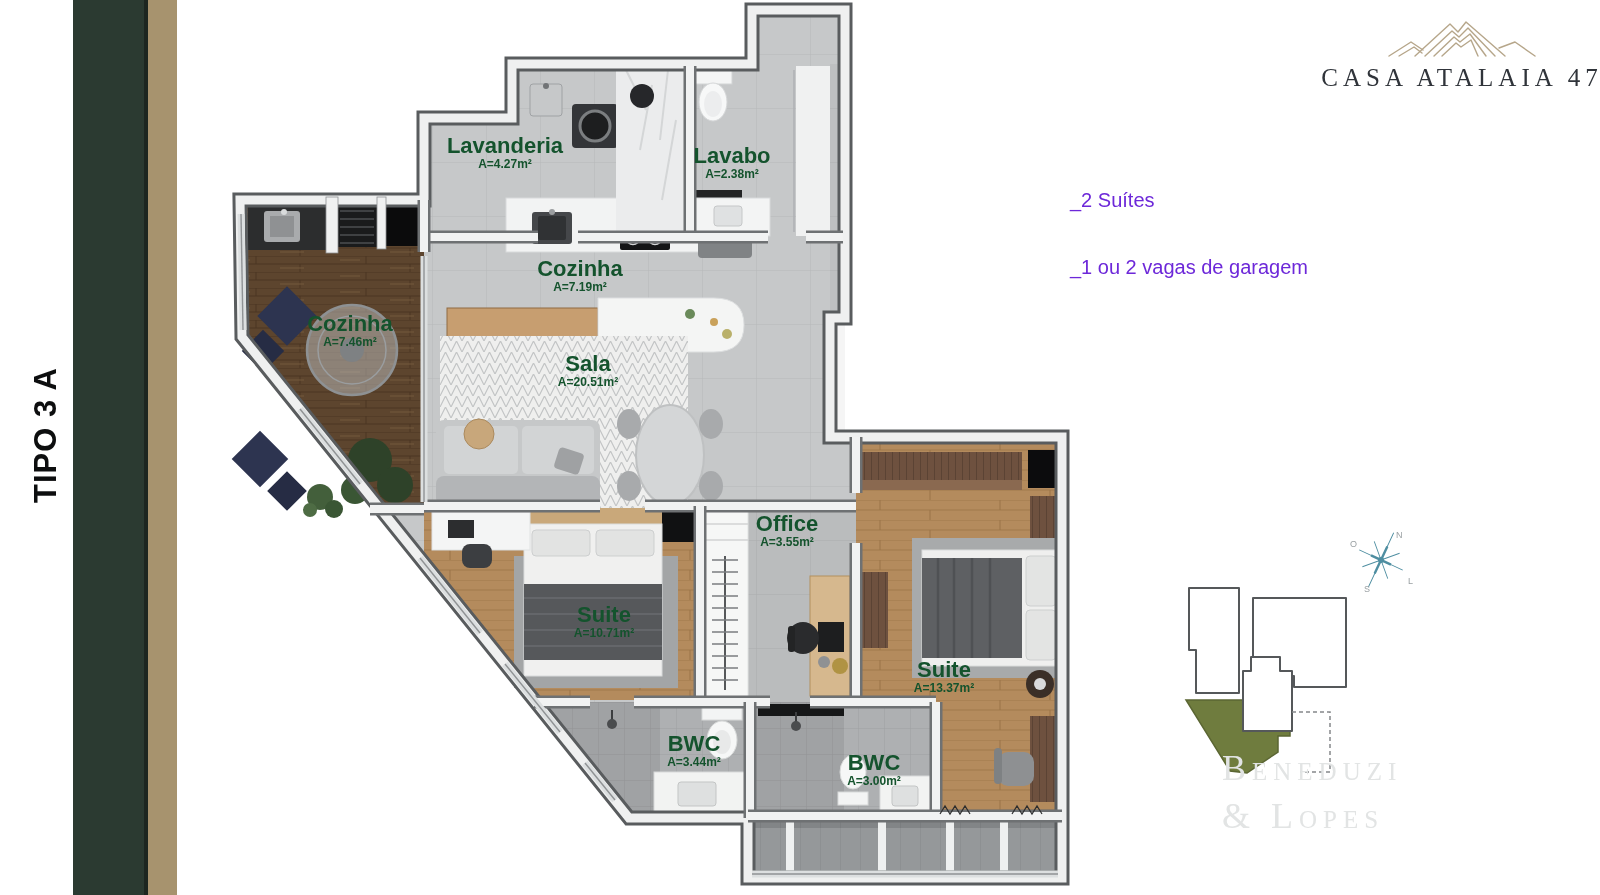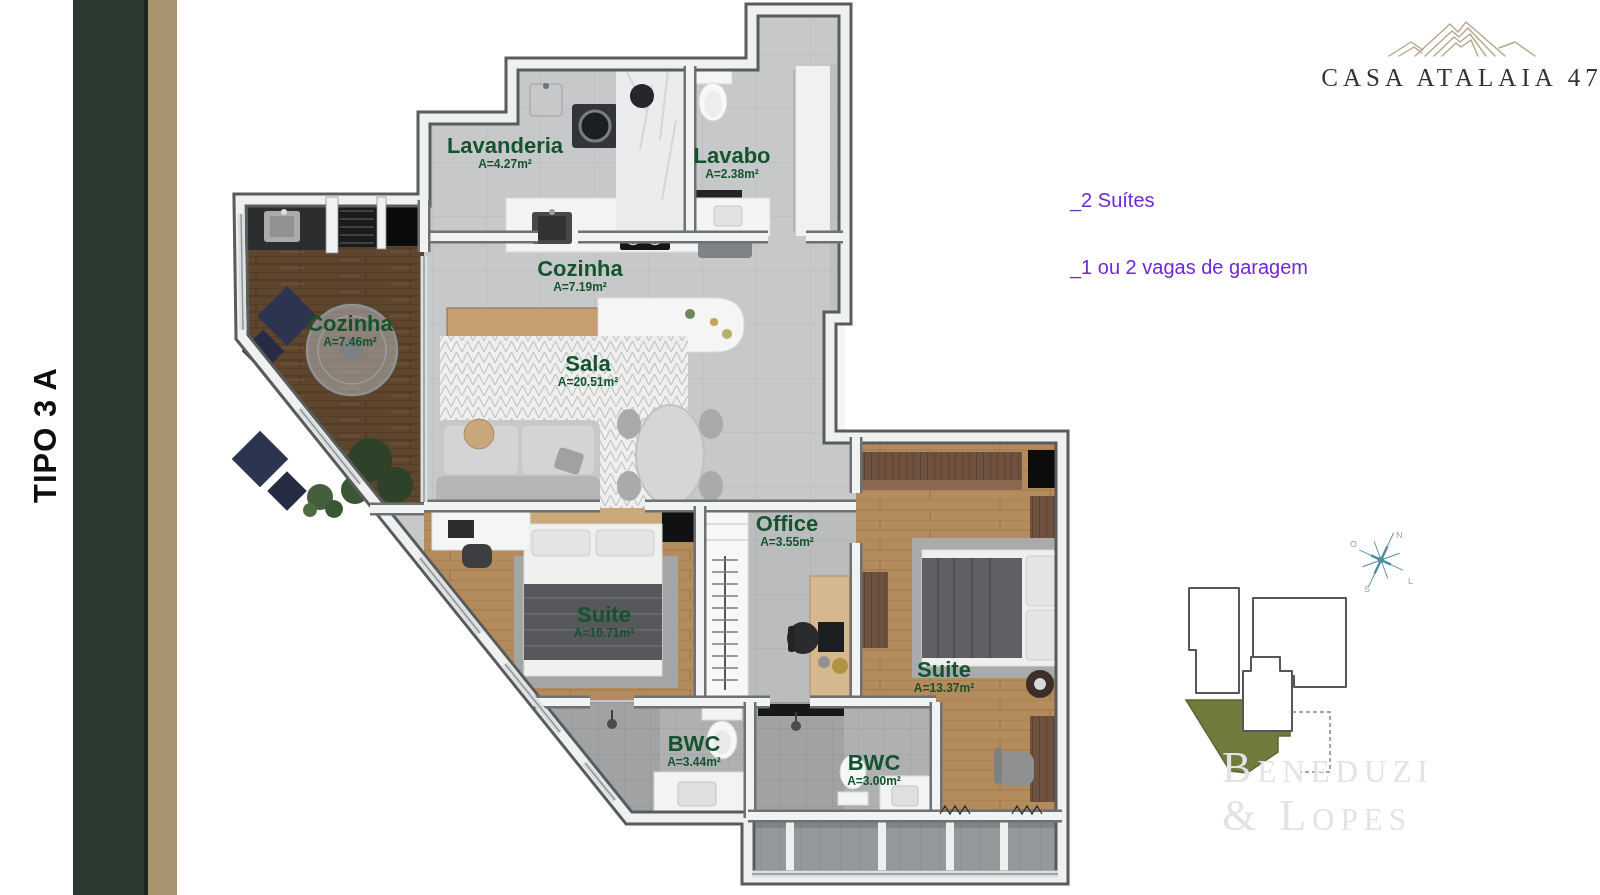--- a/index.html
+++ b/index.html
@@ -25,21 +25,21 @@
   .spec-item{font-size:20px;line-height:36px;margin-bottom:31px;color:#6d28d9;white-space:nowrap;}
 
   
   .rlabel{position:absolute;transform:translate(-50%,-50%);text-align:center;
           color:#14532d;line-height:1.08;white-space:nowrap;}
   .rname{font-size:22px;font-weight:700;}
   .rarea{font-size:12px;font-weight:700;}
 
   
   .watermark{position:absolute;left:1222px;top:744px;font-family:"Liberation Serif",serif;
-             font-variant:small-caps;color:#e2e4e4;font-size:44px;line-height:48px;
+             font-variant:small-caps;color:#e2e4e4;font-size:36px;line-height:48px;
              letter-spacing:6px;white-space:nowrap;}
 
   
   .wou{fill:none;stroke:#595c5e;stroke-width:15;stroke-linejoin:miter;}
   .wow{fill:none;stroke:#eff0f0;stroke-width:9;}
   .wu{fill:none;stroke:#6e7173;stroke-width:13;}
   .ww{fill:none;stroke:#f1f2f2;stroke-width:8;}
   .win{fill:none;stroke:#dcdfe0;stroke-width:7;}
   .winc{fill:none;stroke:#8f9294;stroke-width:1.4;}
   .kp{fill:#ffffff;stroke:#55585a;stroke-width:2;stroke-linejoin:round;}

